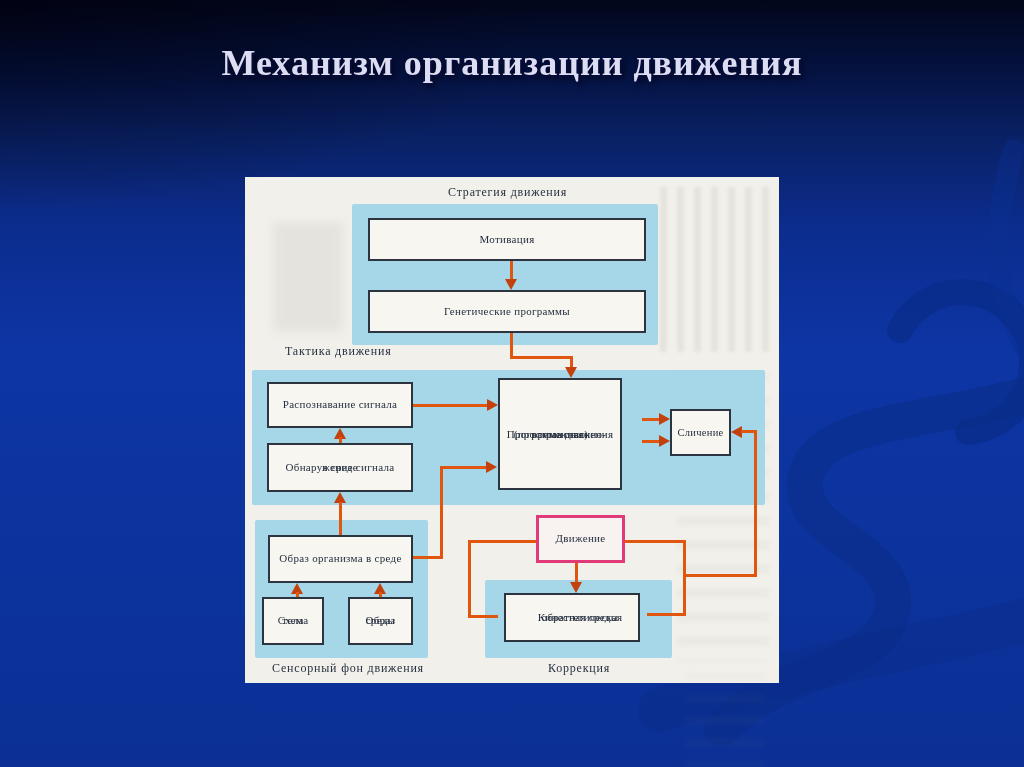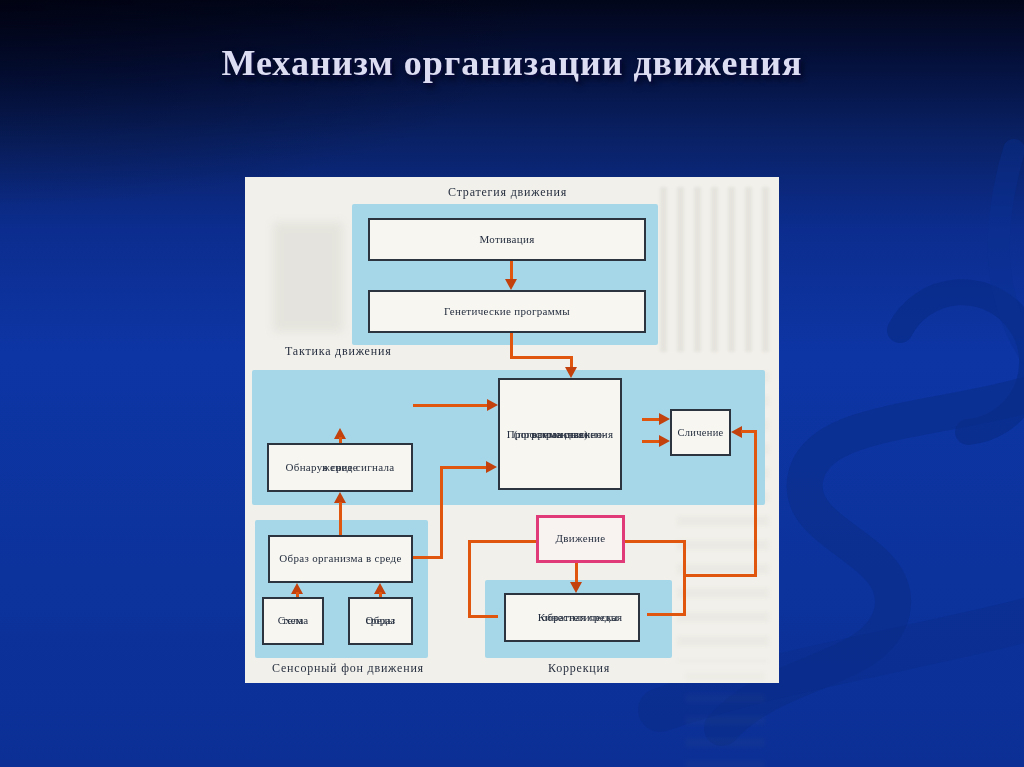--- a/index.html
+++ b/index.html
@@ -125,20 +125,23 @@
     <div class="vl" style="left:51px;top:415px;height:6px;"></div>
     <div class="ah up" style="left:129px;top:406px;"></div>
     <div class="vl" style="left:134px;top:415px;height:6px;"></div>
 
     <div class="node" style="left:123px;top:41px;width:278px;height:43px;">
       <span>Мотивация</span>
     </div>
     <div class="node" style="left:123px;top:113px;width:278px;height:43px;">
       <span>Генетические программы</span>
     </div>
+    <div class="node" style="left:22px;top:205px;width:146px;height:46px;">
+      <span>Распознавание сигнала</span>
+    </div>
     <div class="node" style="left:22px;top:266px;width:146px;height:49px;">
       <span>Обнаружение сигнала</span>
       <span>в среде</span>
     </div>
     <div class="node big" style="left:253px;top:201px;width:124px;height:112px;">
       <span>Программа движения</span>
       <span>(пространственно-</span>
       <span>временная)</span>
     </div>
     <div class="node" style="left:425px;top:232px;width:61px;height:47px;font-size:10.5px;">

